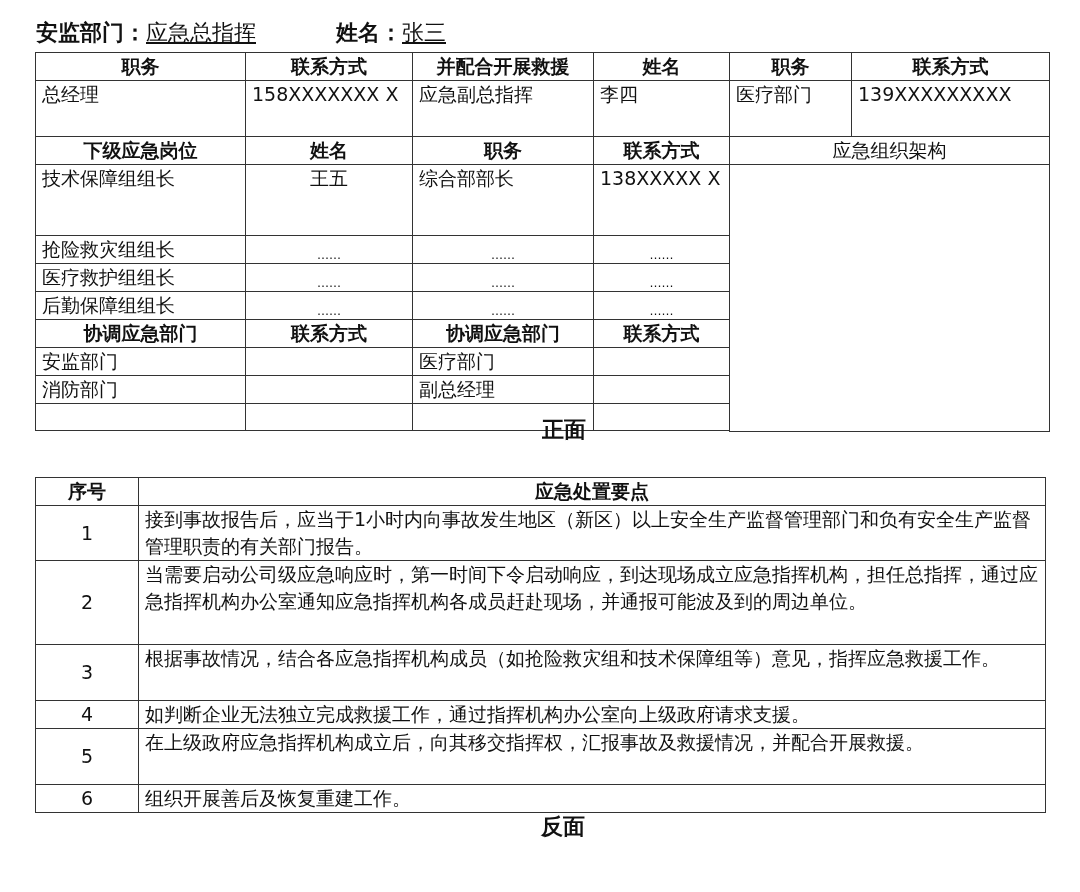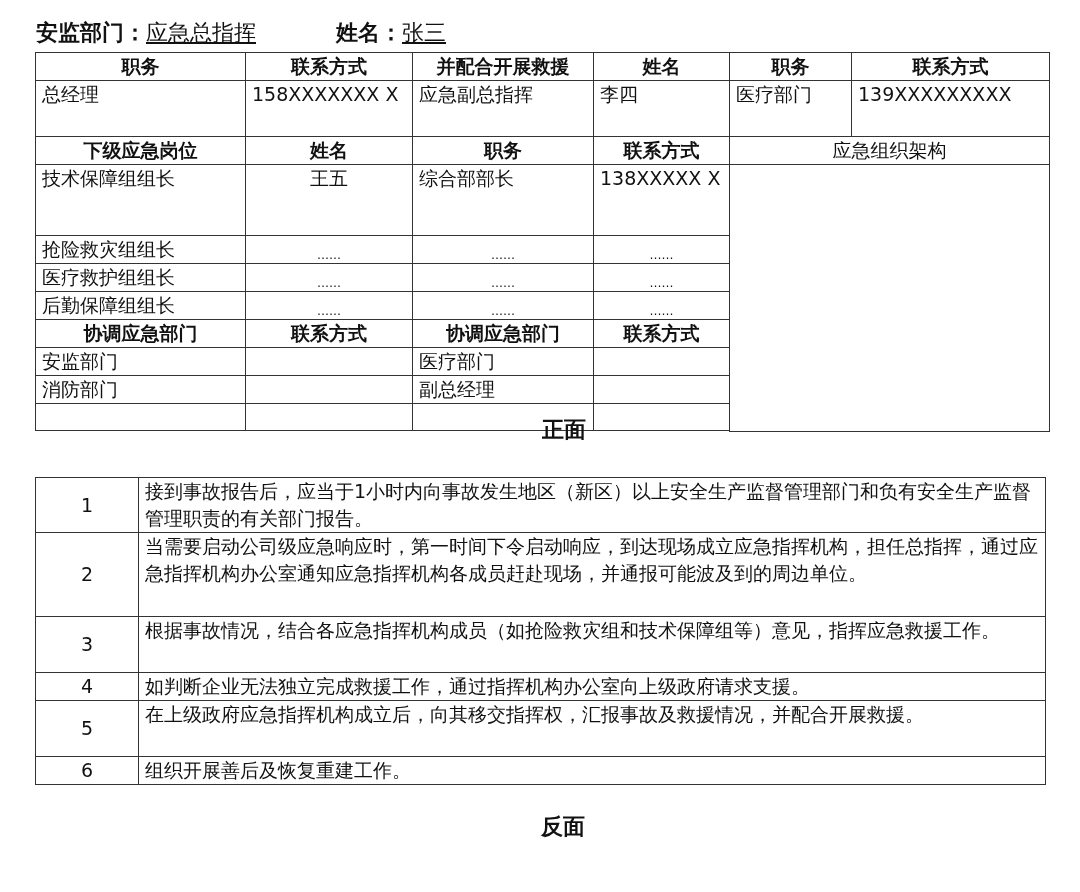--- a/index.html
+++ b/index.html
@@ -116,20 +116,24 @@
   </table>
 
 <div class="abs caption" style="left:486px;top:415px;">正面</div>
 
 <table id="t2" style="left:35px;top:477px;width:1010px;">
   <colgroup>
       <col style="width:103px">
       <col style="width:907px">
     </colgroup>
   <tbody>
+      <tr style="height:27px">
+    <td class="h">序号</td>
+    <td class="h">应急处置要点</td>
+  </tr>
   <tr style="height:54px">
     <td class="num">1</td>
     <td>接到事故报告后，应当于1小时内向事故发生地区（新区）以上安全生产监督管理部门和负有安全生产监督管理职责的有关部门报告。</td>
   </tr>
   <tr style="height:84px">
     <td class="num">2</td>
     <td>当需要启动公司级应急响应时，第一时间下令启动响应，到达现场成立应急指挥机构，担任总指挥，通过应急指挥机构办公室通知应急指挥机构各成员赶赴现场，并通报可能波及到的周边单位。</td>
   </tr>
   <tr style="height:56px">
     <td class="num">3</td>

